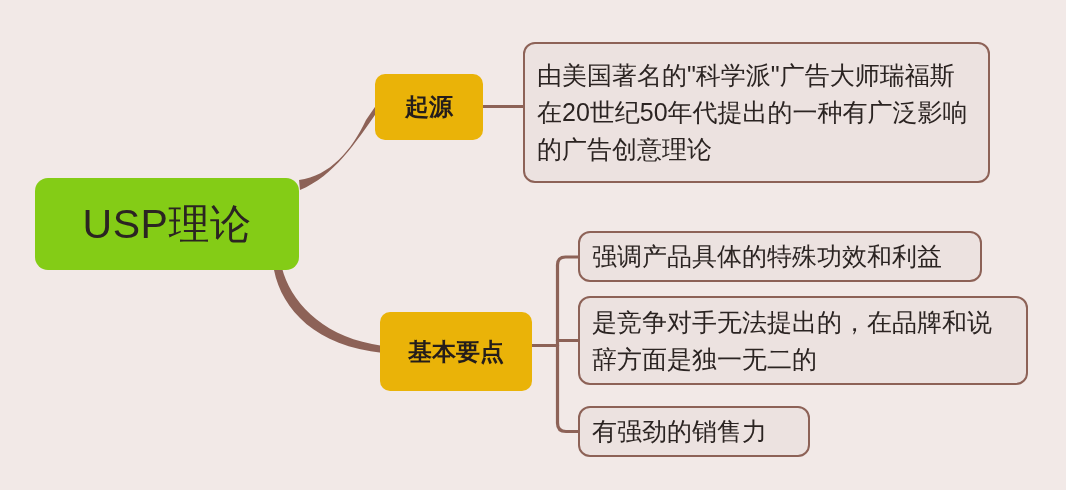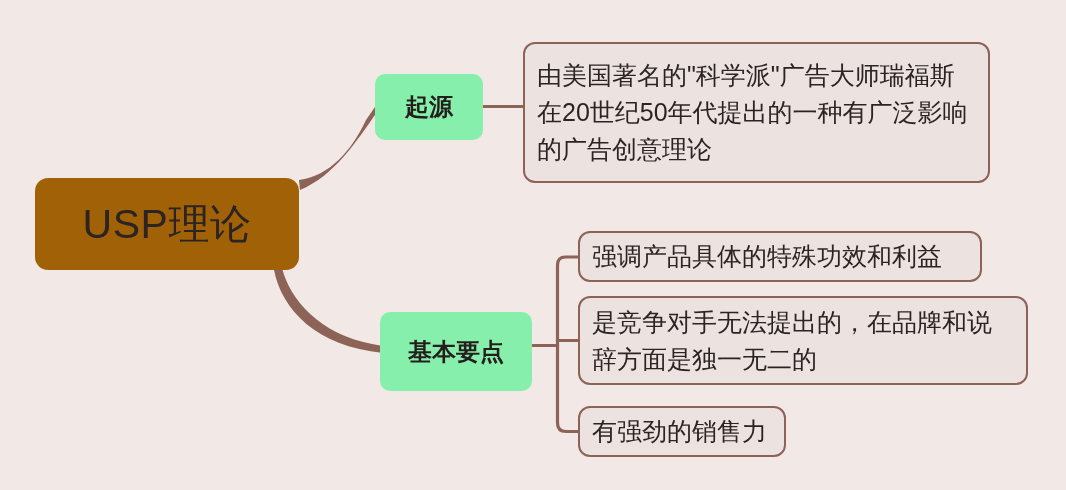--- a/index.html
+++ b/index.html
@@ -32,33 +32,33 @@
     box-sizing: border-box;
     display: flex;
     align-items: center;
   }
   
   .root-node {
     left: 35px;
     top: 178px;
     width: 264px;
     height: 92px;
-    background: #a16207;
+    background: #84cc16;
     border-radius: 13px;
     justify-content: center;
   }
   .root-label {
     font-size: 41px;
     color: #2b2422;
     letter-spacing: 0.5px;
     white-space: nowrap;
   }
   
   .branch-node {
-    background: #86efac;
+    background: #eab308;
     border-radius: 10px;
     justify-content: center;
   }
   .branch-label {
     font-size: 24px;
     font-weight: bold;
     color: #241d1b;
     white-space: nowrap;
   }
   .branch-origin {
@@ -102,21 +102,21 @@
   }
   .leaf-point-2 {
     left: 578px;
     top: 296px;
     width: 450px;
     height: 89px;
   }
   .leaf-point-3 {
     left: 578px;
     top: 406px;
-    width: 208px;
+    width: 232px;
     height: 51px;
   }
 </style>
 </head>
 <body>
 
 <div id="mindmap">
 
   <svg id="connectors" viewBox="0 0 1066 490" xmlns="http://www.w3.org/2000/svg">
 

